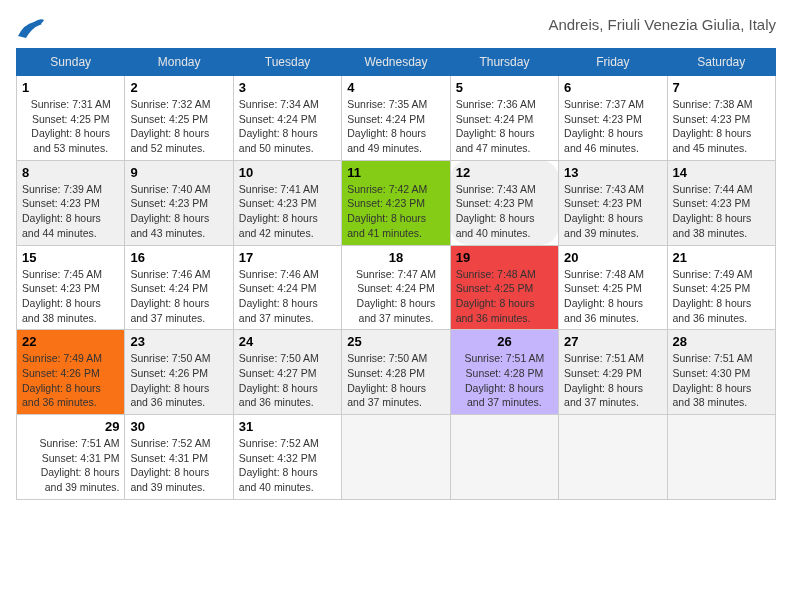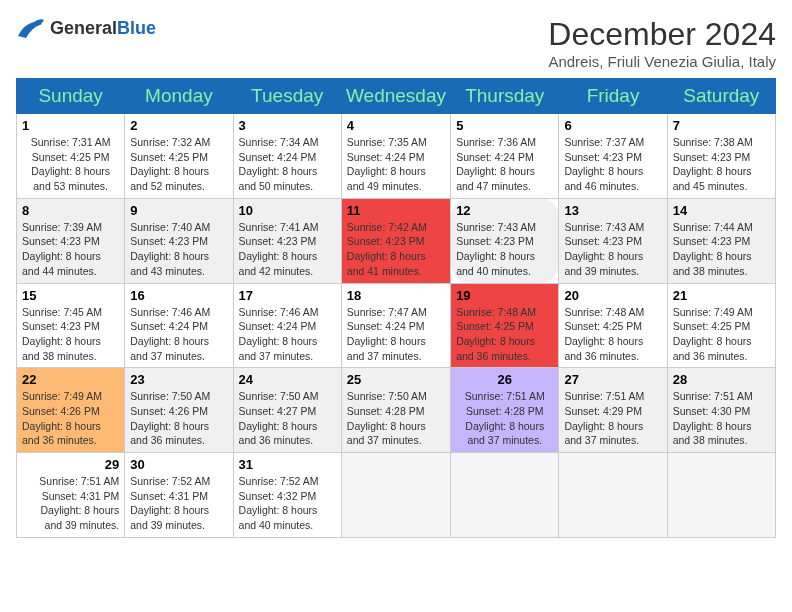--- a/index.html
+++ b/index.html
@@ -37,24 +37,24 @@
       font-size: 15px;
       color: #555;
     }
     .calendar {
       width: 100%;
       border-collapse: collapse;
       font-size: 11px;
     }
     .calendar th {
       background-color: #1a6ab5;
-      color: #86efac;
+      color: #e5e5e5;
       text-align: center;
       padding: 6px 4px;
-      font-size: 19px;
+      font-size: 12px;
       font-weight: normal;
       border: 1px solid #1a6ab5;
     }
     .calendar td {
       vertical-align: top;
       border: 1px solid #ccc;
       padding: 4px 5px;
       width: 108px;
       min-height: 80px;
       background: #fff;
@@ -82,26 +82,22 @@
   </style>
 </head>
 <body>
 
 <div class="header-area">
   <div class="logo">
     <svg class="logo-bird" viewBox="0 0 30 24" xmlns="http://www.w3.org/2000/svg">
       <path d="M2,20 Q8,8 18,6 Q22,5 26,8 Q20,10 16,14 Q12,18 10,22 Z" fill="#1a6ab5"></path>
       <path d="M18,6 Q24,2 28,4 Q26,8 22,9 Z" fill="#1a6ab5"></path>
     </svg>
-    <div>
-      <span style="font-size:18px;font-weight:bold;color:#333;">General</span><span style="font-size:18px;font-weight:bold;color:#1a6ab5;">Blue</span>
-    </div>
   </div>
   <div class="title-area">
-    <div class="month-title">December 2024</div>
     <div class="subtitle">Andreis, Friuli Venezia Giulia, Italy</div>
   </div>
 </div>
 
 <table class="calendar">
   <thead>
     <tr>
       <th>Sunday</th>
       <th>Monday</th>
       <th>Tuesday</th>
@@ -168,21 +164,21 @@
           <div class="day-info" style="white-space: pre-line;">Sunrise: 7:40 AM
 Sunset: 4:23 PM
 Daylight: 8 hours and 43 minutes.</div>
         </td>
         <td style="background: rgb(240, 240, 240);">
           <span class="day-num">10</span>
           <div class="day-info" style="white-space: pre-line;">Sunrise: 7:41 AM
 Sunset: 4:23 PM
 Daylight: 8 hours and 42 minutes.</div>
         </td>
-        <td style="background: #ef4444;">
+        <td style="background: #84cc16;">
           <span class="day-num">11</span>
           <div class="day-info" style="white-space: pre-line;">Sunrise: 7:42 AM
 Sunset: 4:23 PM
 Daylight: 8 hours and 41 minutes.</div>
         </td>
         <td style="background: rgb(240, 240, 240); border-radius: 19px;">
           <span class="day-num">12</span>
           <div class="day-info" style="white-space: pre-line;">Sunrise: 7:43 AM
 Sunset: 4:23 PM
 Daylight: 8 hours and 40 minutes.</div>
@@ -212,21 +208,21 @@
           <div class="day-info" style="white-space: pre-line;">Sunrise: 7:46 AM
 Sunset: 4:24 PM
 Daylight: 8 hours and 37 minutes.</div>
         </td>
         <td style="background: rgb(255, 255, 255);">
           <span class="day-num">17</span>
           <div class="day-info" style="white-space: pre-line;">Sunrise: 7:46 AM
 Sunset: 4:24 PM
 Daylight: 8 hours and 37 minutes.</div>
         </td>
-        <td style="background: rgb(255, 255, 255);">
+        <td style="background: rgb(255, 255, 255); text-align: center;">
           <span class="day-num">18</span>
           <div class="day-info" style="white-space: pre-line;">Sunrise: 7:47 AM
 Sunset: 4:24 PM
 Daylight: 8 hours and 37 minutes.</div>
         </td>
         <td style="background: #ef4444;">
           <span class="day-num">19</span>
           <div class="day-info" style="white-space: pre-line;">Sunrise: 7:48 AM
 Sunset: 4:25 PM
 Daylight: 8 hours and 36 minutes.</div>
@@ -238,21 +234,21 @@
 Daylight: 8 hours and 36 minutes.</div>
         </td>
         <td style="background: rgb(255, 255, 255);">
           <span class="day-num">21</span>
           <div class="day-info" style="white-space: pre-line;">Sunrise: 7:49 AM
 Sunset: 4:25 PM
 Daylight: 8 hours and 36 minutes.</div>
         </td>
       </tr>
       <tr>
-        <td style="background: #fdba74;">
+        <td style="background: #f97316;">
           <span class="day-num">22</span>
           <div class="day-info" style="white-space: pre-line;">Sunrise: 7:49 AM
 Sunset: 4:26 PM
 Daylight: 8 hours and 36 minutes.</div>
         </td>
         <td style="background: rgb(240, 240, 240);">
           <span class="day-num">23</span>
           <div class="day-info" style="white-space: pre-line;">Sunrise: 7:50 AM
 Sunset: 4:26 PM
 Daylight: 8 hours and 36 minutes.</div>

